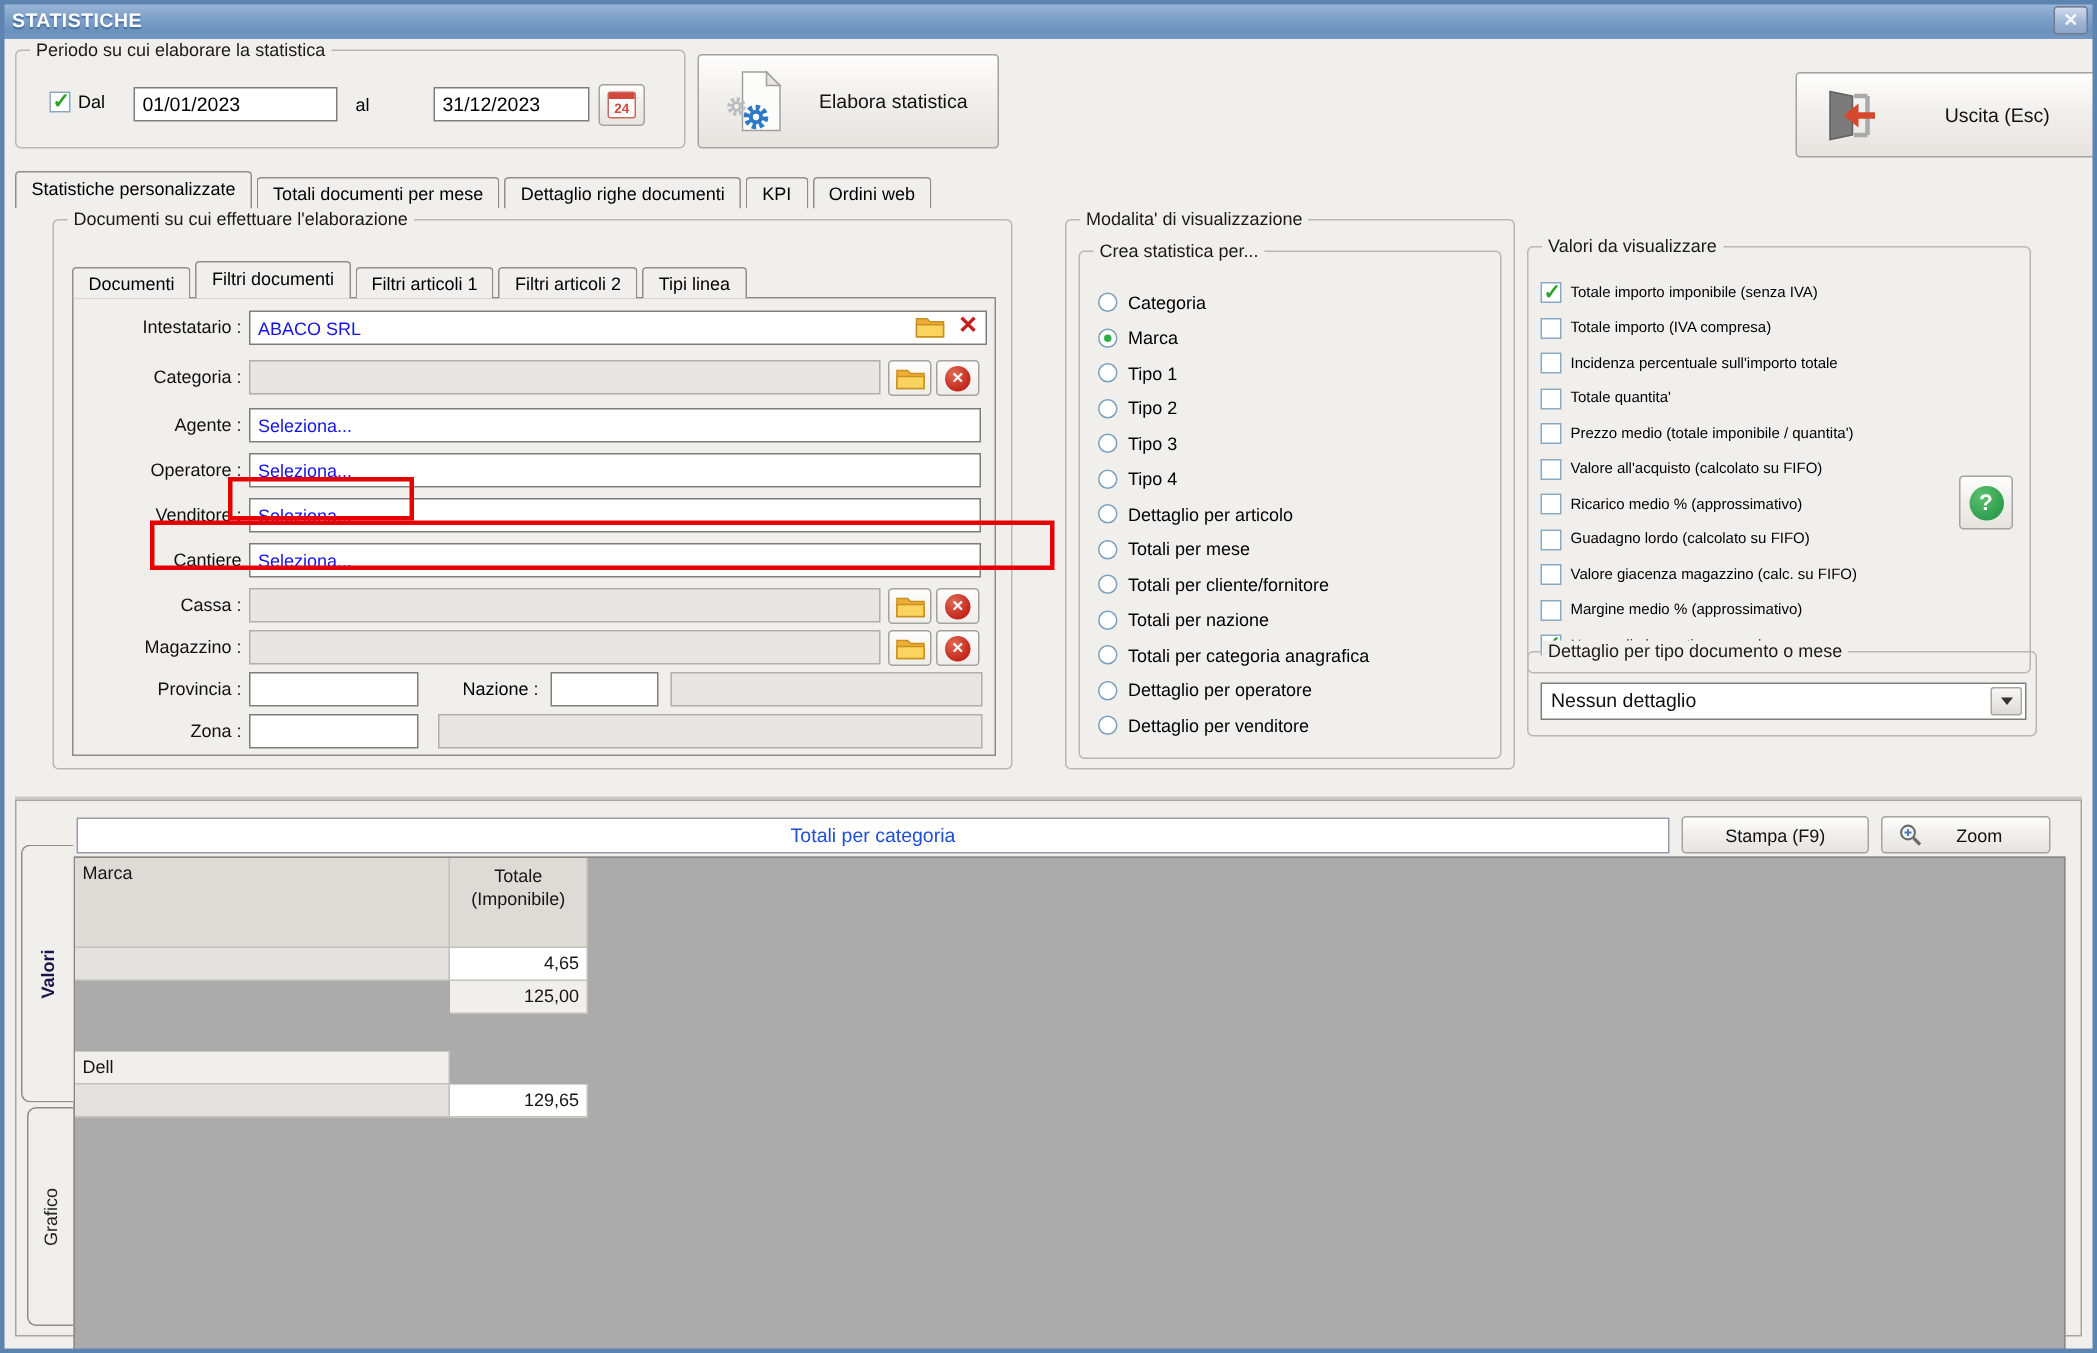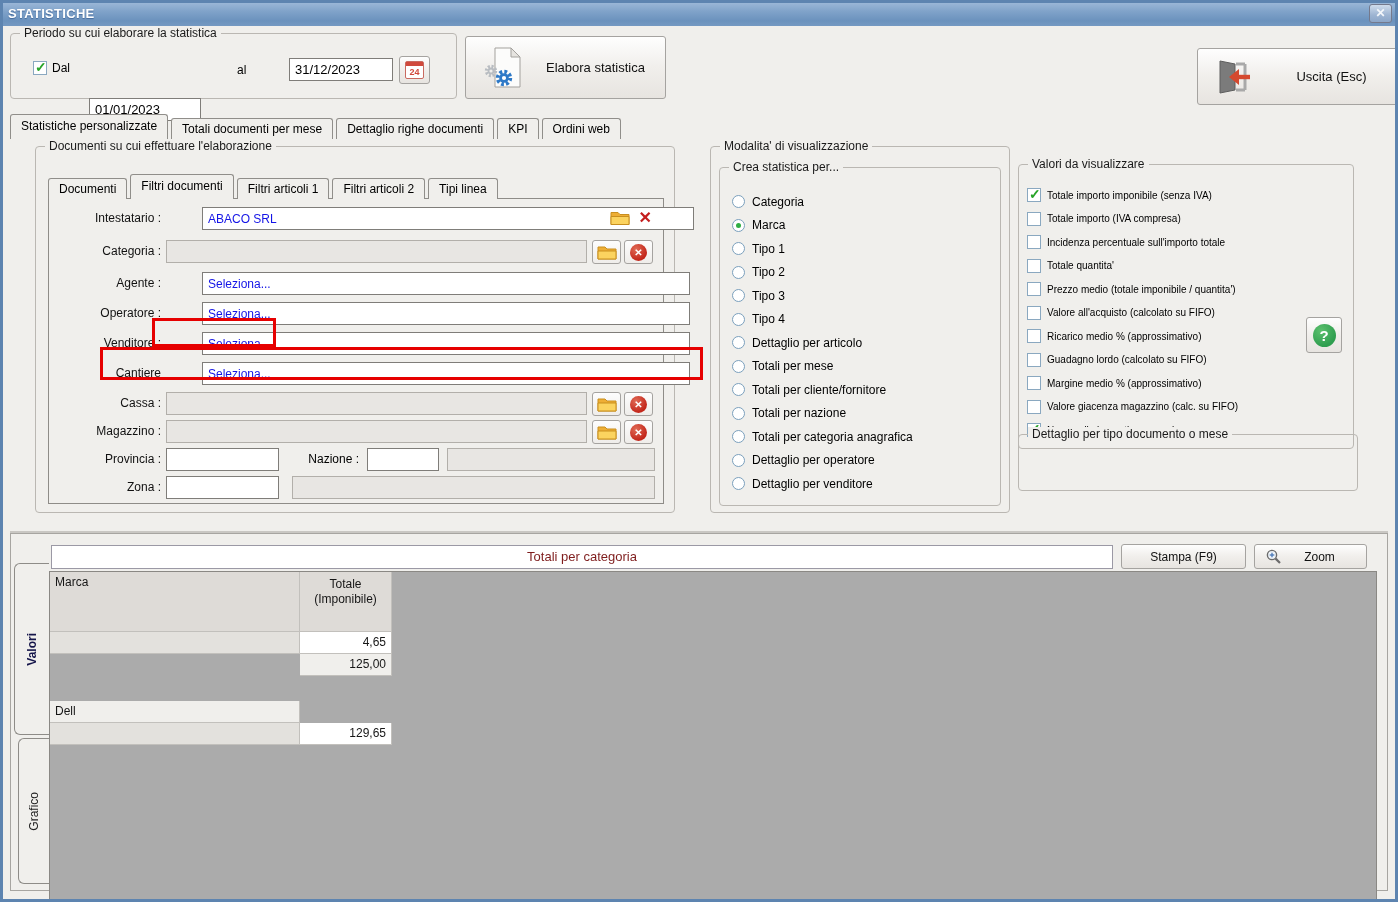--- a/index.html
+++ b/index.html
@@ -16,34 +16,34 @@
   .close-btn { margin-left:auto; margin-right:6px; width:23px; height:19px; border:1px solid #74798c;
     border-radius:3px; background:linear-gradient(180deg,#cfdcec,#9db4d2 60%,#8ca6c8);
     color:#f4f7fb; font-weight:bold; font-size:12px; line-height:16px; text-align:center; cursor:pointer; }
 
   
   .grp { position:absolute; border:1px solid #bab7b2; border-radius:4px; }
   .grp-label { position:absolute; top:-8px; left:9px; background:#f0efec; padding:0 4px; font-size:12px; color:#1a1a1a; white-space:nowrap; }
 
   
   .tinput { border:1px solid #7f7d79; background:#fff; font-family:"Liberation Sans",sans-serif; font-size:12px; padding:1px 5px; width:100%; height:100%; }
-  .tinput.blue { color:#1414e6;margin-left:36px; }
+  .tinput.blue { color:#1414e6; }
   .tinput.dis { background:#e8e6e3; border-color:#b2afaa; }
   .btn3d { position:absolute; border:1px solid #a5a3a0; border-radius:3px;
     background:linear-gradient(180deg,#fefefe,#f1efec 48%,#e7e4e0); cursor:pointer;
     display:flex; align-items:center; font-family:"Liberation Sans",sans-serif; font-size:13px; color:#111; }
   .chk { width:14px; height:14px; border:1px solid #8aa8c0; background:#fff; display:inline-block; position:relative; flex:none; }
   .chk.on::after { content:"✓"; position:absolute; left:1px; top:-3px; color:#28a428; font-weight:bold; font-size:14px; }
   .radio { width:13px; height:13px; border:1px solid #7ba0bd; border-radius:50%; background:#fff; display:inline-block; position:relative; flex:none; }
   .radio.on::after { content:""; position:absolute; left:3px; top:3px; width:5px; height:5px; border-radius:50%; background:#2fae43; }
 
   
   .grp-period { left:10px; top:33px; width:447px; height:66px; }
   .dal-row { position:absolute; left:22px; top:27px; display:flex; align-items:center; gap:5px; font-size:12px; }
-  .inp-from { position:absolute; left:78px; top:24px; width:112px; height:23px;margin-top:40px; }
+  .inp-from { position:absolute; left:78px; top:24px; width:136px; height:23px; }
   .al-lbl { position:absolute; left:226px; top:29px; font-size:12px; }
   .inp-to { position:absolute; left:250px; top:24px; width:132px; height:23px;padding-left:28px; }
   .cal-btn { left:388px; top:22px; width:31px; height:28px; justify-content:center; }
   .cal-ico { width:19px; height:18px; background:#fff; border:1px solid #c96a60; border-radius:2px; position:relative; }
   .cal-ico .cal-top { position:absolute; left:0; top:0; right:0; height:4px; background:#d0493c; }
   .cal-ico span { position:absolute; left:0; right:0; top:5px; text-align:center; font-size:9px; font-weight:bold; color:#d0493c; }
 
   .btn-elabora { left:465px; top:36px; width:201px; height:63px; }
   .btn-elabora .lab { flex:1; text-align:center; }
   .elab-ico { width:46px; height:46px; margin-left:14px; flex:none; }
@@ -100,21 +100,21 @@
   .combo { position:absolute; left:8px; top:20px; width:324px; height:25px; border:1px solid #7f7d79; background:#fff; cursor:pointer; }
   .combo-text { position:absolute; left:6px; top:3px; font-size:13px; color:#111; }
   .combo-arrow { position:absolute; right:2px; top:2px; bottom:2px; width:21px; border:1px solid #a8a6a2; border-radius:2px;
     background:linear-gradient(180deg,#f8f7f5,#dedbd7); display:flex; align-items:center; justify-content:center; }
   .tri-down { width:0; height:0; border-left:4px solid transparent; border-right:4px solid transparent; border-top:5px solid #333; }
 
   
   .bottom-panel { position:absolute; left:10px; top:533px; width:1378px; height:358px; background:#f0efec;
     border:1px solid #a7a5a1; box-shadow:0 -2px 0 #c9c7c3; }
   .banner { position:absolute; left:40px; top:11px; width:1062px; height:24px; background:#fff; border:1px solid #9b99a5;
-    text-align:center; font-size:13px; line-height:22px; color:#7f1d1d; }
+    text-align:center; font-size:13px; line-height:22px; color:#1d4ed8; }
   .btn-stampa { left:1110px; top:10px; width:125px; height:25px; justify-content:center; font-size:12px; }
   .btn-zoomv { left:1243px; top:10px; width:113px; height:25px; font-size:12px; }
   .btn-zoomv .lab { flex:1; text-align:center; margin-right:10px; }
   .mag-ico { width:18px; height:18px; margin-left:10px; flex:none; }
 
   .side-tab { position:absolute; border:1px solid #8e8c88; border-right:none; border-radius:6px 0 0 6px;
     background:#f0efec; display:flex; align-items:center; justify-content:center; cursor:pointer; }
   .tab-valori { left:3px; top:29px; width:35px; height:172px; z-index:3; }
   .tab-grafico { left:7px; top:204px; width:31px; height:146px; }
   .vlabel { writing-mode:vertical-rl; transform:rotate(180deg); font-size:12px; color:#222; }
@@ -419,39 +419,45 @@
       <label class="ck-row">
           <span class="chk"></span>
           <span>Ricarico medio % (approssimativo)</span>
         </label>
       <label class="ck-row">
           <span class="chk"></span>
           <span>Guadagno lordo (calcolato su FIFO)</span>
         </label>
       <label class="ck-row">
           <span class="chk"></span>
+          <span>Valore giacenza magazzino (calc. su FIFO)</span>
+        </label>
+      <label class="ck-row">
+          <span class="chk"></span>
           <span>Margine medio % (approssimativo)</span>
-        </label>
-      <label class="ck-row">
-          <span class="chk"></span>
-          <span>Valore giacenza magazzino (calc. su FIFO)</span>
         </label>
       <label class="ck-row">
           <span class="chk on"></span>
           <span>Nascondi elementi senza valore</span>
         </label>
     </div>
   </div>
 
   <div class="btn3d help-btn">
     <span class="help-circ">?</span>
   </div>
 
   <div class="grp grp-det">
     <span class="grp-label">Dettaglio per tipo documento o mese</span>
+    <div class="combo">
+      <span class="combo-text">Nessun dettaglio</span>
+      <span class="combo-arrow">
+        <span class="tri-down"></span>
+      </span>
+    </div>
   </div>
 
   <div class="bottom-panel">
     <div class="banner">Totali per categoria</div>
 
     <div class="btn3d btn-stampa">
       <span>Stampa (F9)</span>
     </div>
     <div class="btn3d btn-zoomv">
       <svg class="mag-ico" viewBox="0 0 18 18">

